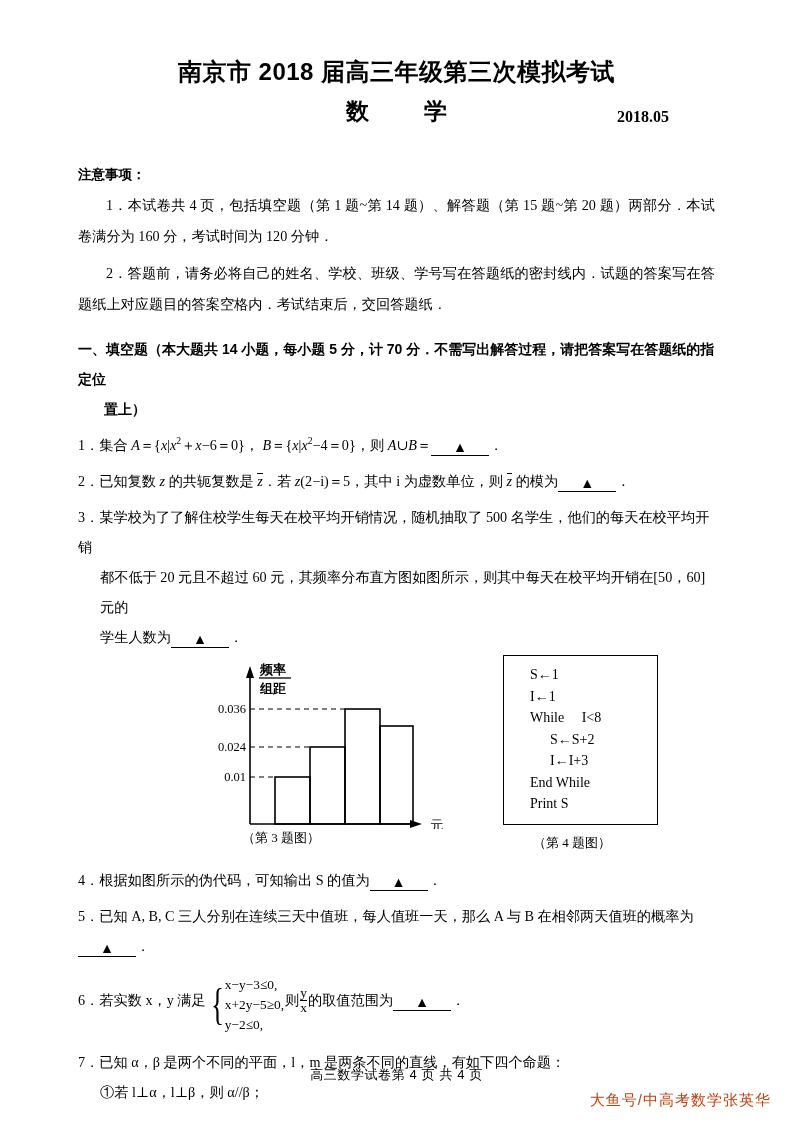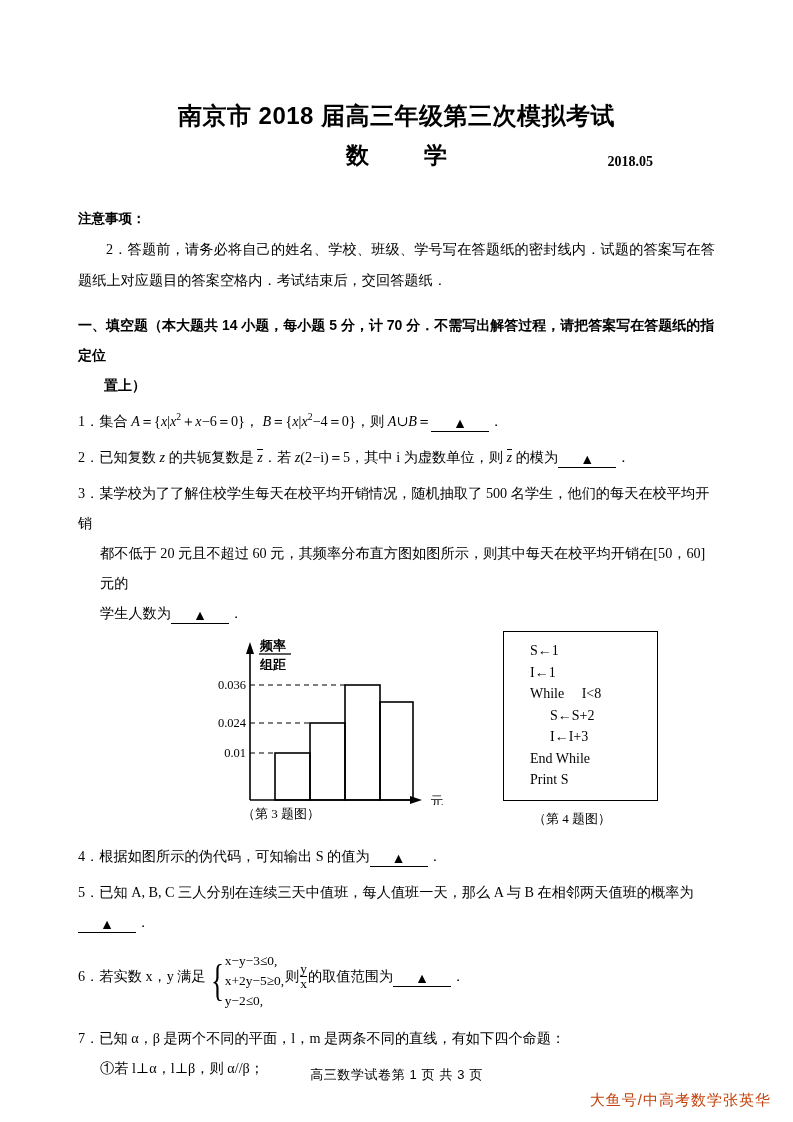--- a/index.html
+++ b/index.html
@@ -20,41 +20,41 @@
     padding: 0 78px;
   }
 
   
   .doc-title {
     text-align: center;
     font-size: 24px;
     font-weight: bold;
     letter-spacing: 0.5px;
     margin: 0;
-    padding-top: 100px;
+    padding-top: 56px;
     font-family: "Liberation Sans", "DejaVu Sans", sans-serif;
   }
   .subject-row {
     position: relative;
     text-align: center;
     margin-top: 8px;
     height: 32px;
   }
   .subject {
     font-size: 23px;
     font-weight: bold;
     letter-spacing: 16px;
     font-family: "Liberation Sans", "DejaVu Sans", sans-serif;
     padding-left: 16px;
   }
   .exam-date {
     position: absolute;
-    right: 62px;
+    right: 46px;
     bottom: 2px;
-    font-size: 14px;
+    font-size: 16px;
     font-weight: bold;
   }
 
   
   .notice-head {
     font-size: 13.5px;
     font-weight: bold;
     margin-top: 38px;
     font-family: "Liberation Sans", "DejaVu Sans", sans-serif;
   }
@@ -184,20 +184,21 @@
 <div class="page">
 
   <div class="doc-title">南京市 2018 届高三年级第三次模拟考试</div>
 
   <div class="subject-row">
     <span class="subject">数　学</span>
     <span class="exam-date">2018.05</span>
   </div>
 
   <div class="notice-head">注意事项：</div>
+  <p class="notice-p">1．本试卷共 4 页，包括填空题（第 1 题~第 14 题）、解答题（第 15 题~第 20 题）两部分．本试卷满分为 160 分，考试时间为 120 分钟．</p>
   <p class="notice-p">2．答题前，请务必将自己的姓名、学校、班级、学号写在答题纸的密封线内．试题的答案写在答题纸上对应题目的答案空格内．考试结束后，交回答题纸．</p>
 
   <div class="section-head">
     <span>一、填空题（本大题共 14 小题，每小题 5 分，计 70 分．不需写出解答过程，请把答案写在答题纸的指定位</span>
     <span class="cont">置上）</span>
   </div>
 
   <div class="q">
     <span>1．</span>集合
     <i class="v">A</i>＝{<i class="v">x</i>|<i class="v">x</i><sup>2</sup>＋<i class="v">x</i>−6＝0}，
@@ -290,16 +291,16 @@
     <span>7．</span><span>已知 α，β 是两个不同的平面，l，m 是两条不同的直线，有如下四个命题：</span>
   </div>
   <div class="props">
     <div>
       <span class="col">①若 l⊥α，l⊥β，则 α//β；</span>
       
     </div>
 
   </div>
 
-  <div class="footer">高三数学试卷第 1 页 共 3 页</div>
+  <div class="footer">高三数学试卷第 4 页 共 4 页</div>
   <div class="watermark">大鱼号/中高考数学张英华</div>
 
 </div>
 
 </body></html>

